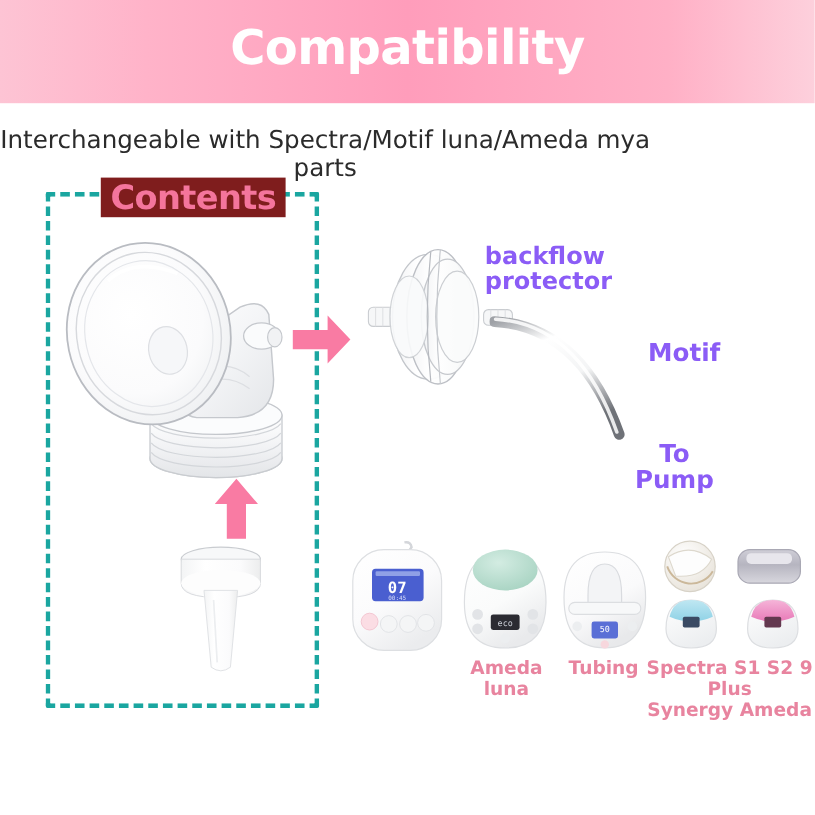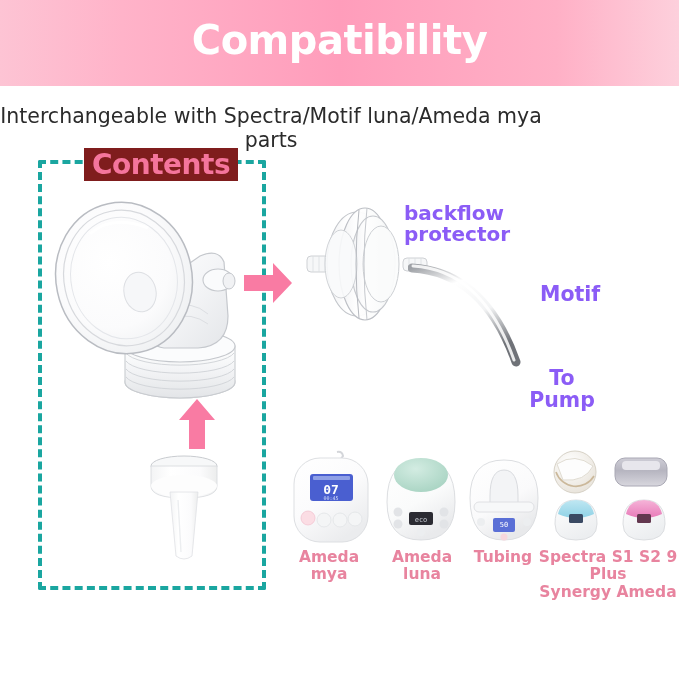--- a/index.html
+++ b/index.html
@@ -218,21 +218,20 @@
     <rect x="4" y="8" width="74" height="84" rx="26" fill="url(#amedaG)" stroke="#dddfe2" stroke-width="1"></rect>
     <rect x="20" y="24" width="43" height="27" rx="3" fill="#4a5fd0"></rect>
     <rect x="23" y="26" width="37" height="4" rx="1" fill="#8fa0e6"></rect>
     <text x="41" y="44" font-family="DejaVu Sans Mono, monospace" font-size="13" font-weight="bold" fill="#ffffff" text-anchor="middle">07</text>
     <text x="41" y="50" font-family="DejaVu Sans Mono, monospace" font-size="5" fill="#d6ddf8" text-anchor="middle">00:45</text>
     <circle cx="18" cy="68" r="7" fill="#fbdde4" stroke="#f2c4d0" stroke-width="0.8"></circle>
     <circle cx="34" cy="70" r="7" fill="#f4f5f6" stroke="#e1e3e6" stroke-width="0.8"></circle>
     <circle cx="50" cy="70" r="7" fill="#f4f5f6" stroke="#e1e3e6" stroke-width="0.8"></circle>
     <circle cx="65" cy="69" r="7" fill="#f4f5f6" stroke="#e1e3e6" stroke-width="0.8"></circle>
   </svg>
-  <div class="pname pn-ameda">Ameda mya</div>
 
   <svg class="pump" style="left:381px;top:450px;" width="80" height="94" viewBox="0 0 80 94">
     <defs>
       <linearGradient id="motifG" x1="0" y1="0" x2="0.5" y2="1">
         <stop offset="0%" stop-color="#ffffff"></stop>
         <stop offset="60%" stop-color="#fafbfb"></stop>
         <stop offset="100%" stop-color="#e9eaec"></stop>
       </linearGradient>
       <radialGradient id="motifTopG" cx="40%" cy="32%" r="72%">
         <stop offset="0%" stop-color="#d3ece2"></stop>

